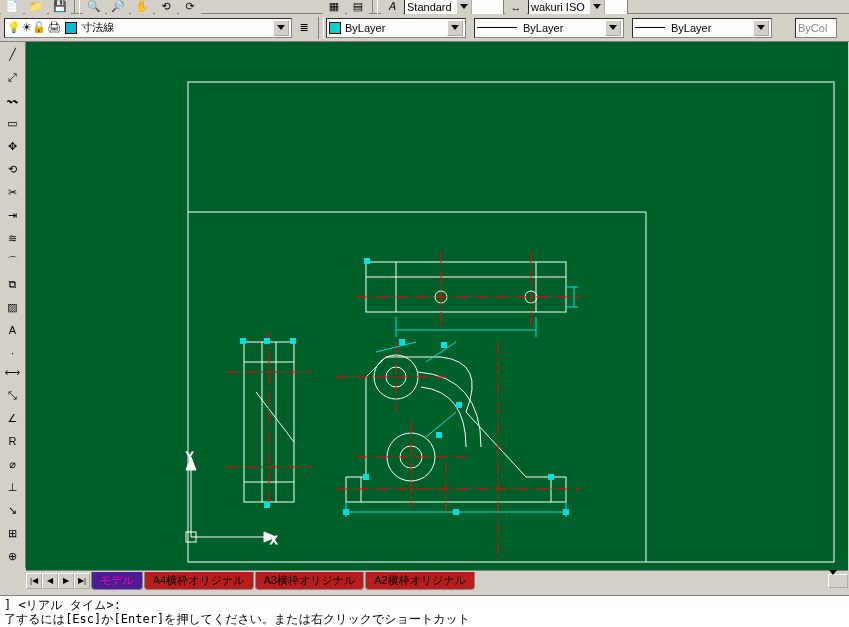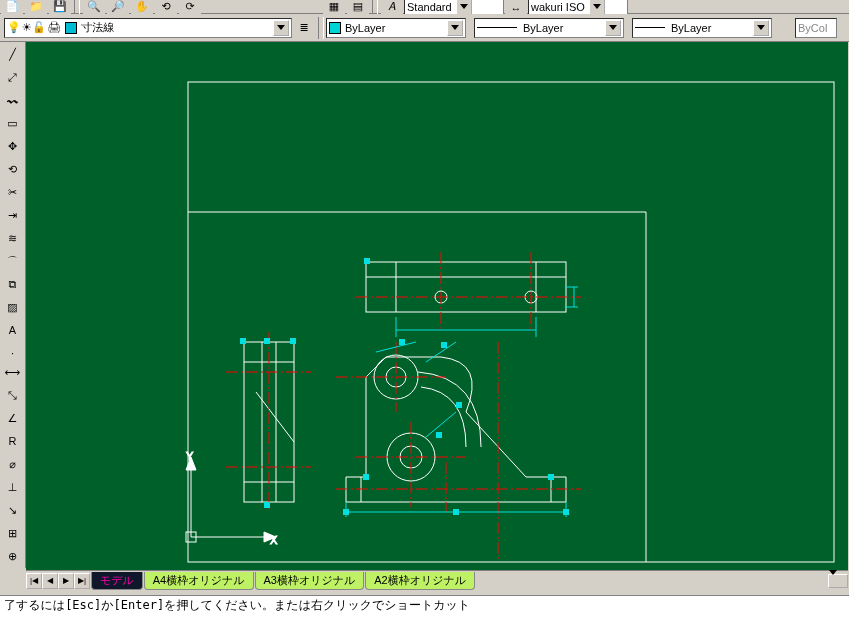--- a/index.html
+++ b/index.html
@@ -99,26 +99,26 @@
   width: 16px; height: 16px;
   border: 1px outset #fff;
   background: #d4d0c8;
   display: flex; align-items: center; justify-content: center;
   font-size: 8px;
 }
 .tab {
   padding: 1px 8px;
   border: 1px solid #888;
   border-top: none;
-  background: #bef264;
+  background: #b91c1c;
   font-size: 11px;
   margin-left: 1px;
   border-radius: 0 0 4px 4px;
 }
-.tab.active { background: #0f172a; color: #f0a; }
+.tab.active { background: #4c1d95; color: #f0a; }
 .hscroll-thumb {
   margin-left: auto;
   width: 20px; height: 14px;
   background: #d4d0c8;
   border: 1px outset #fff;
 }
 
 
 .cmdline {
   position: absolute;
@@ -369,14 +369,15 @@
   <div class="tab active">モデル</div>
   <div class="tab">A4横枠オリジナル</div>
   <div class="tab">A3横枠オリジナル</div>
   <div class="tab">A2横枠オリジナル</div>
   <div class="hscroll-thumb">
     <span class="tri-down" style="transform:rotate(-90deg)"></span>
   </div>
 </div>
 
 <div class="cmdline">
+  <div>] &lt;リアル タイム&gt;:</div>
   <div>了するには[Esc]か[Enter]を押してください。または右クリックでショートカット</div>
 </div>
 
 </body></html>

